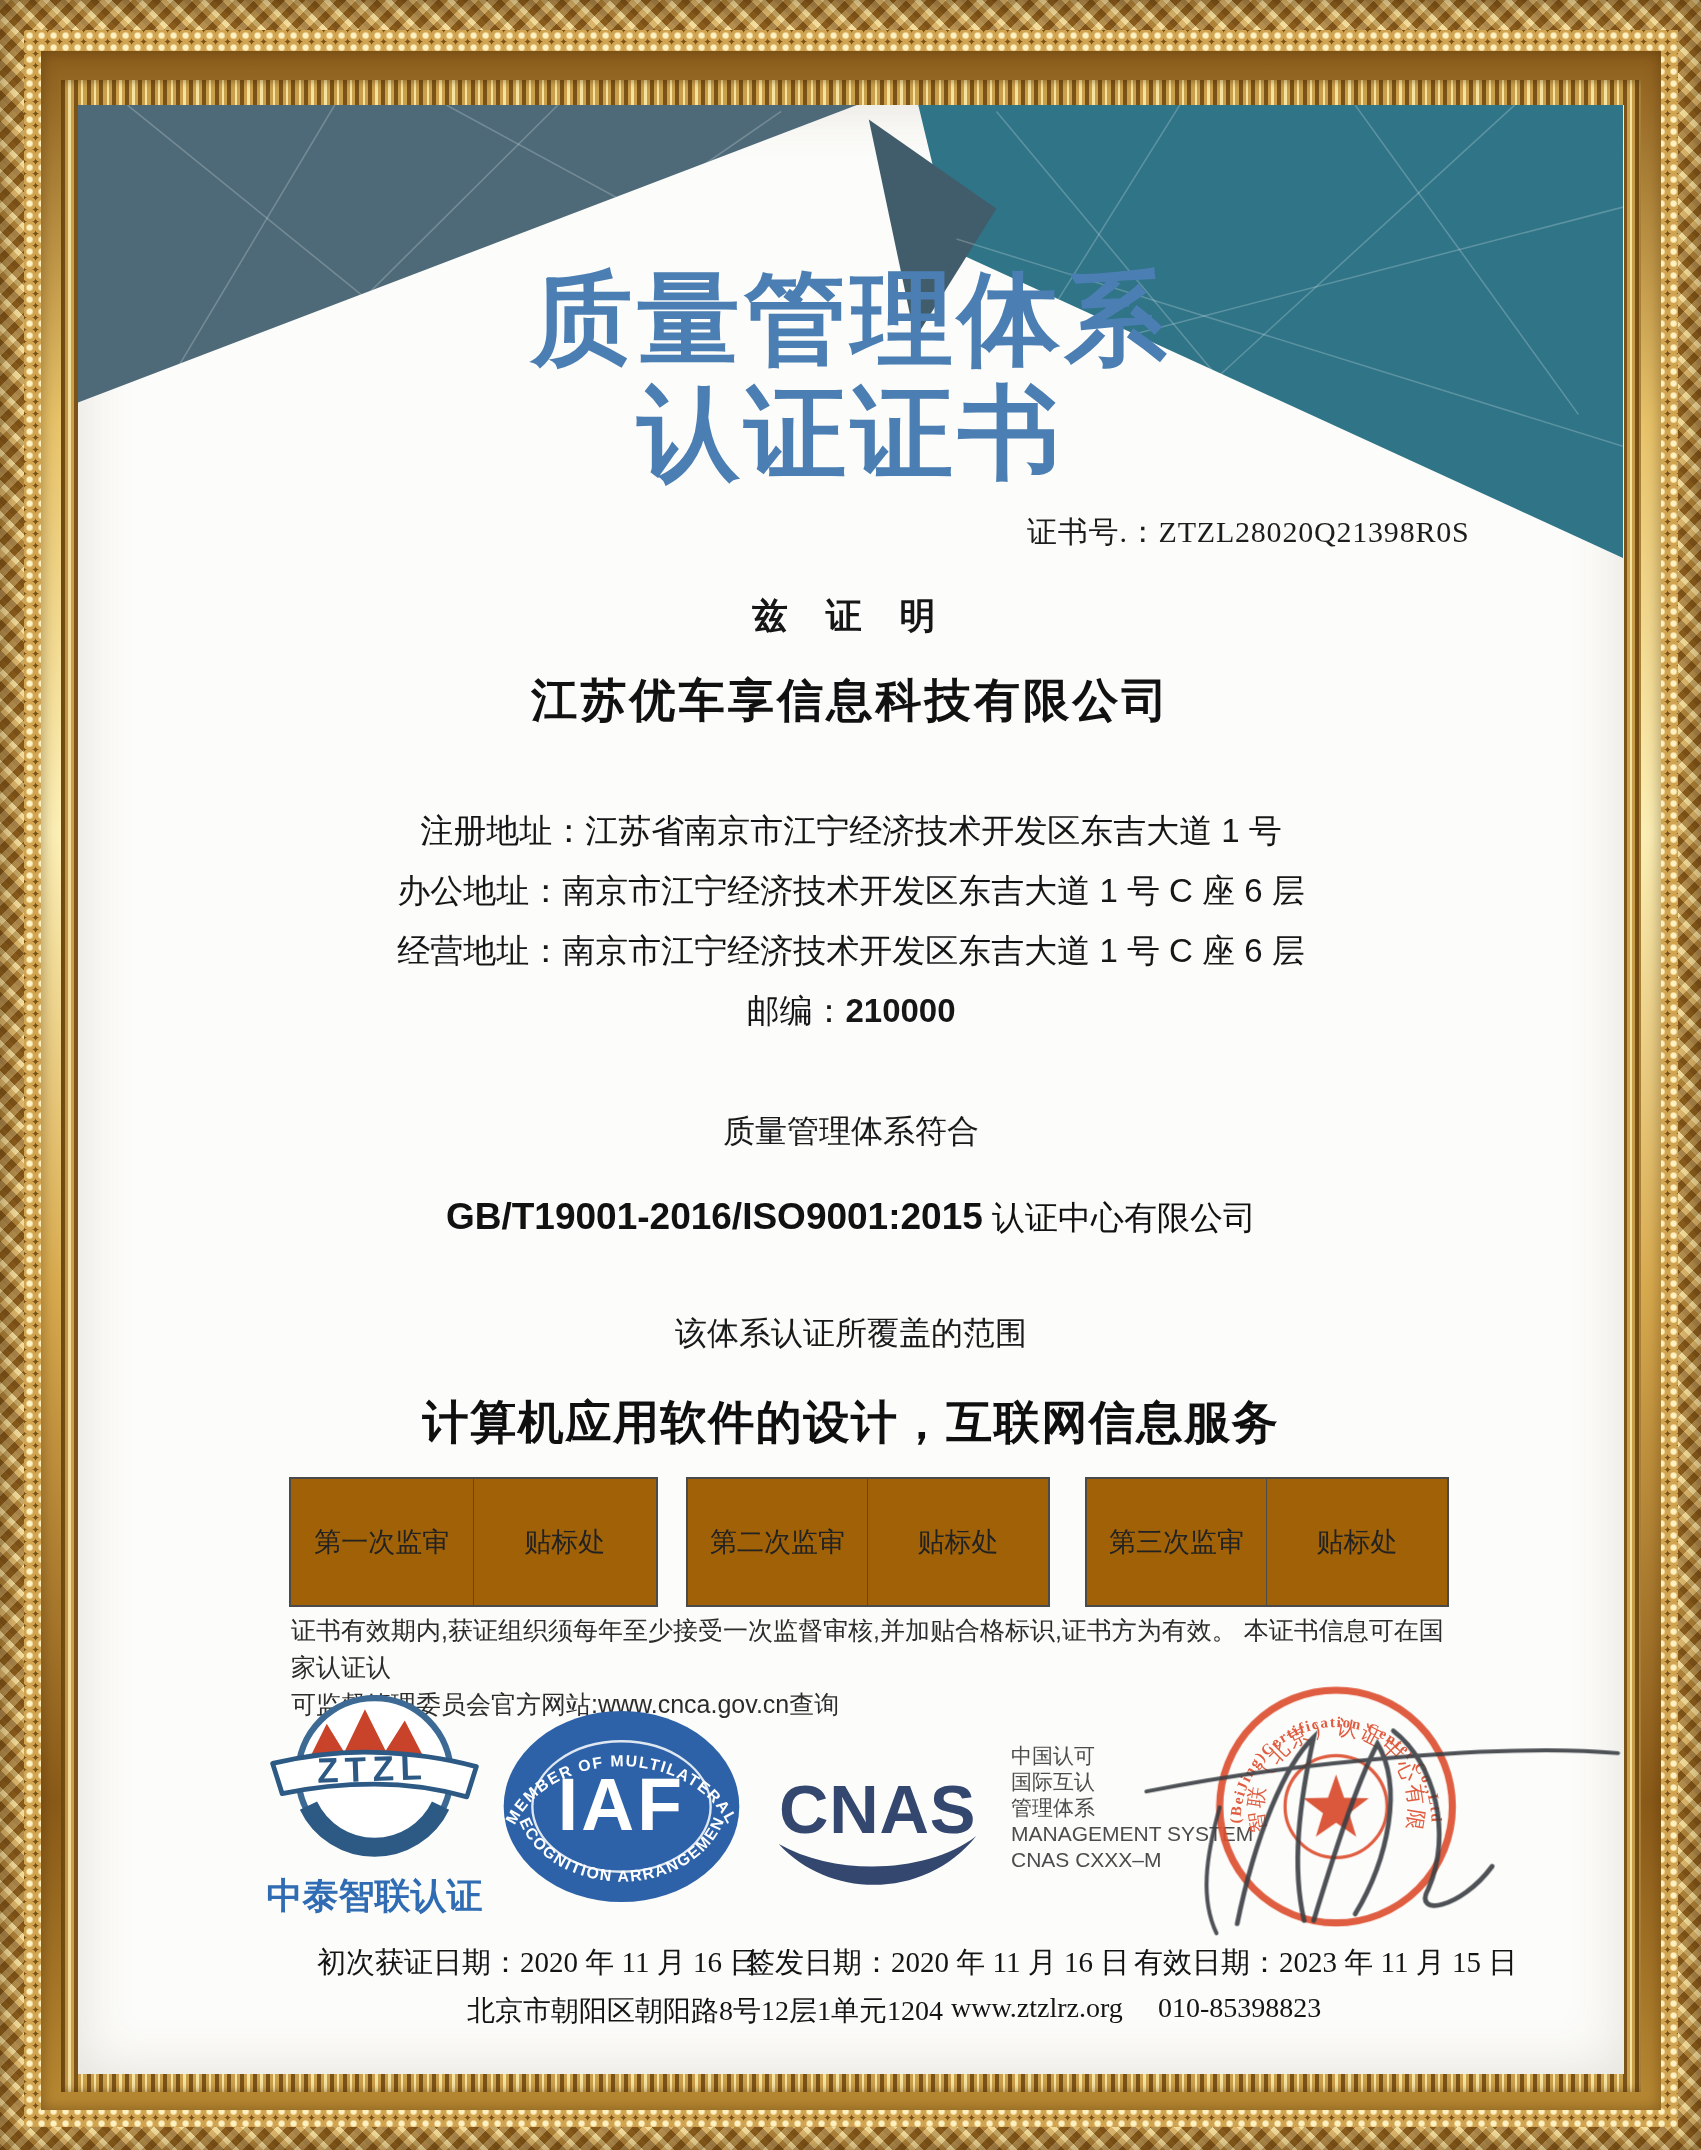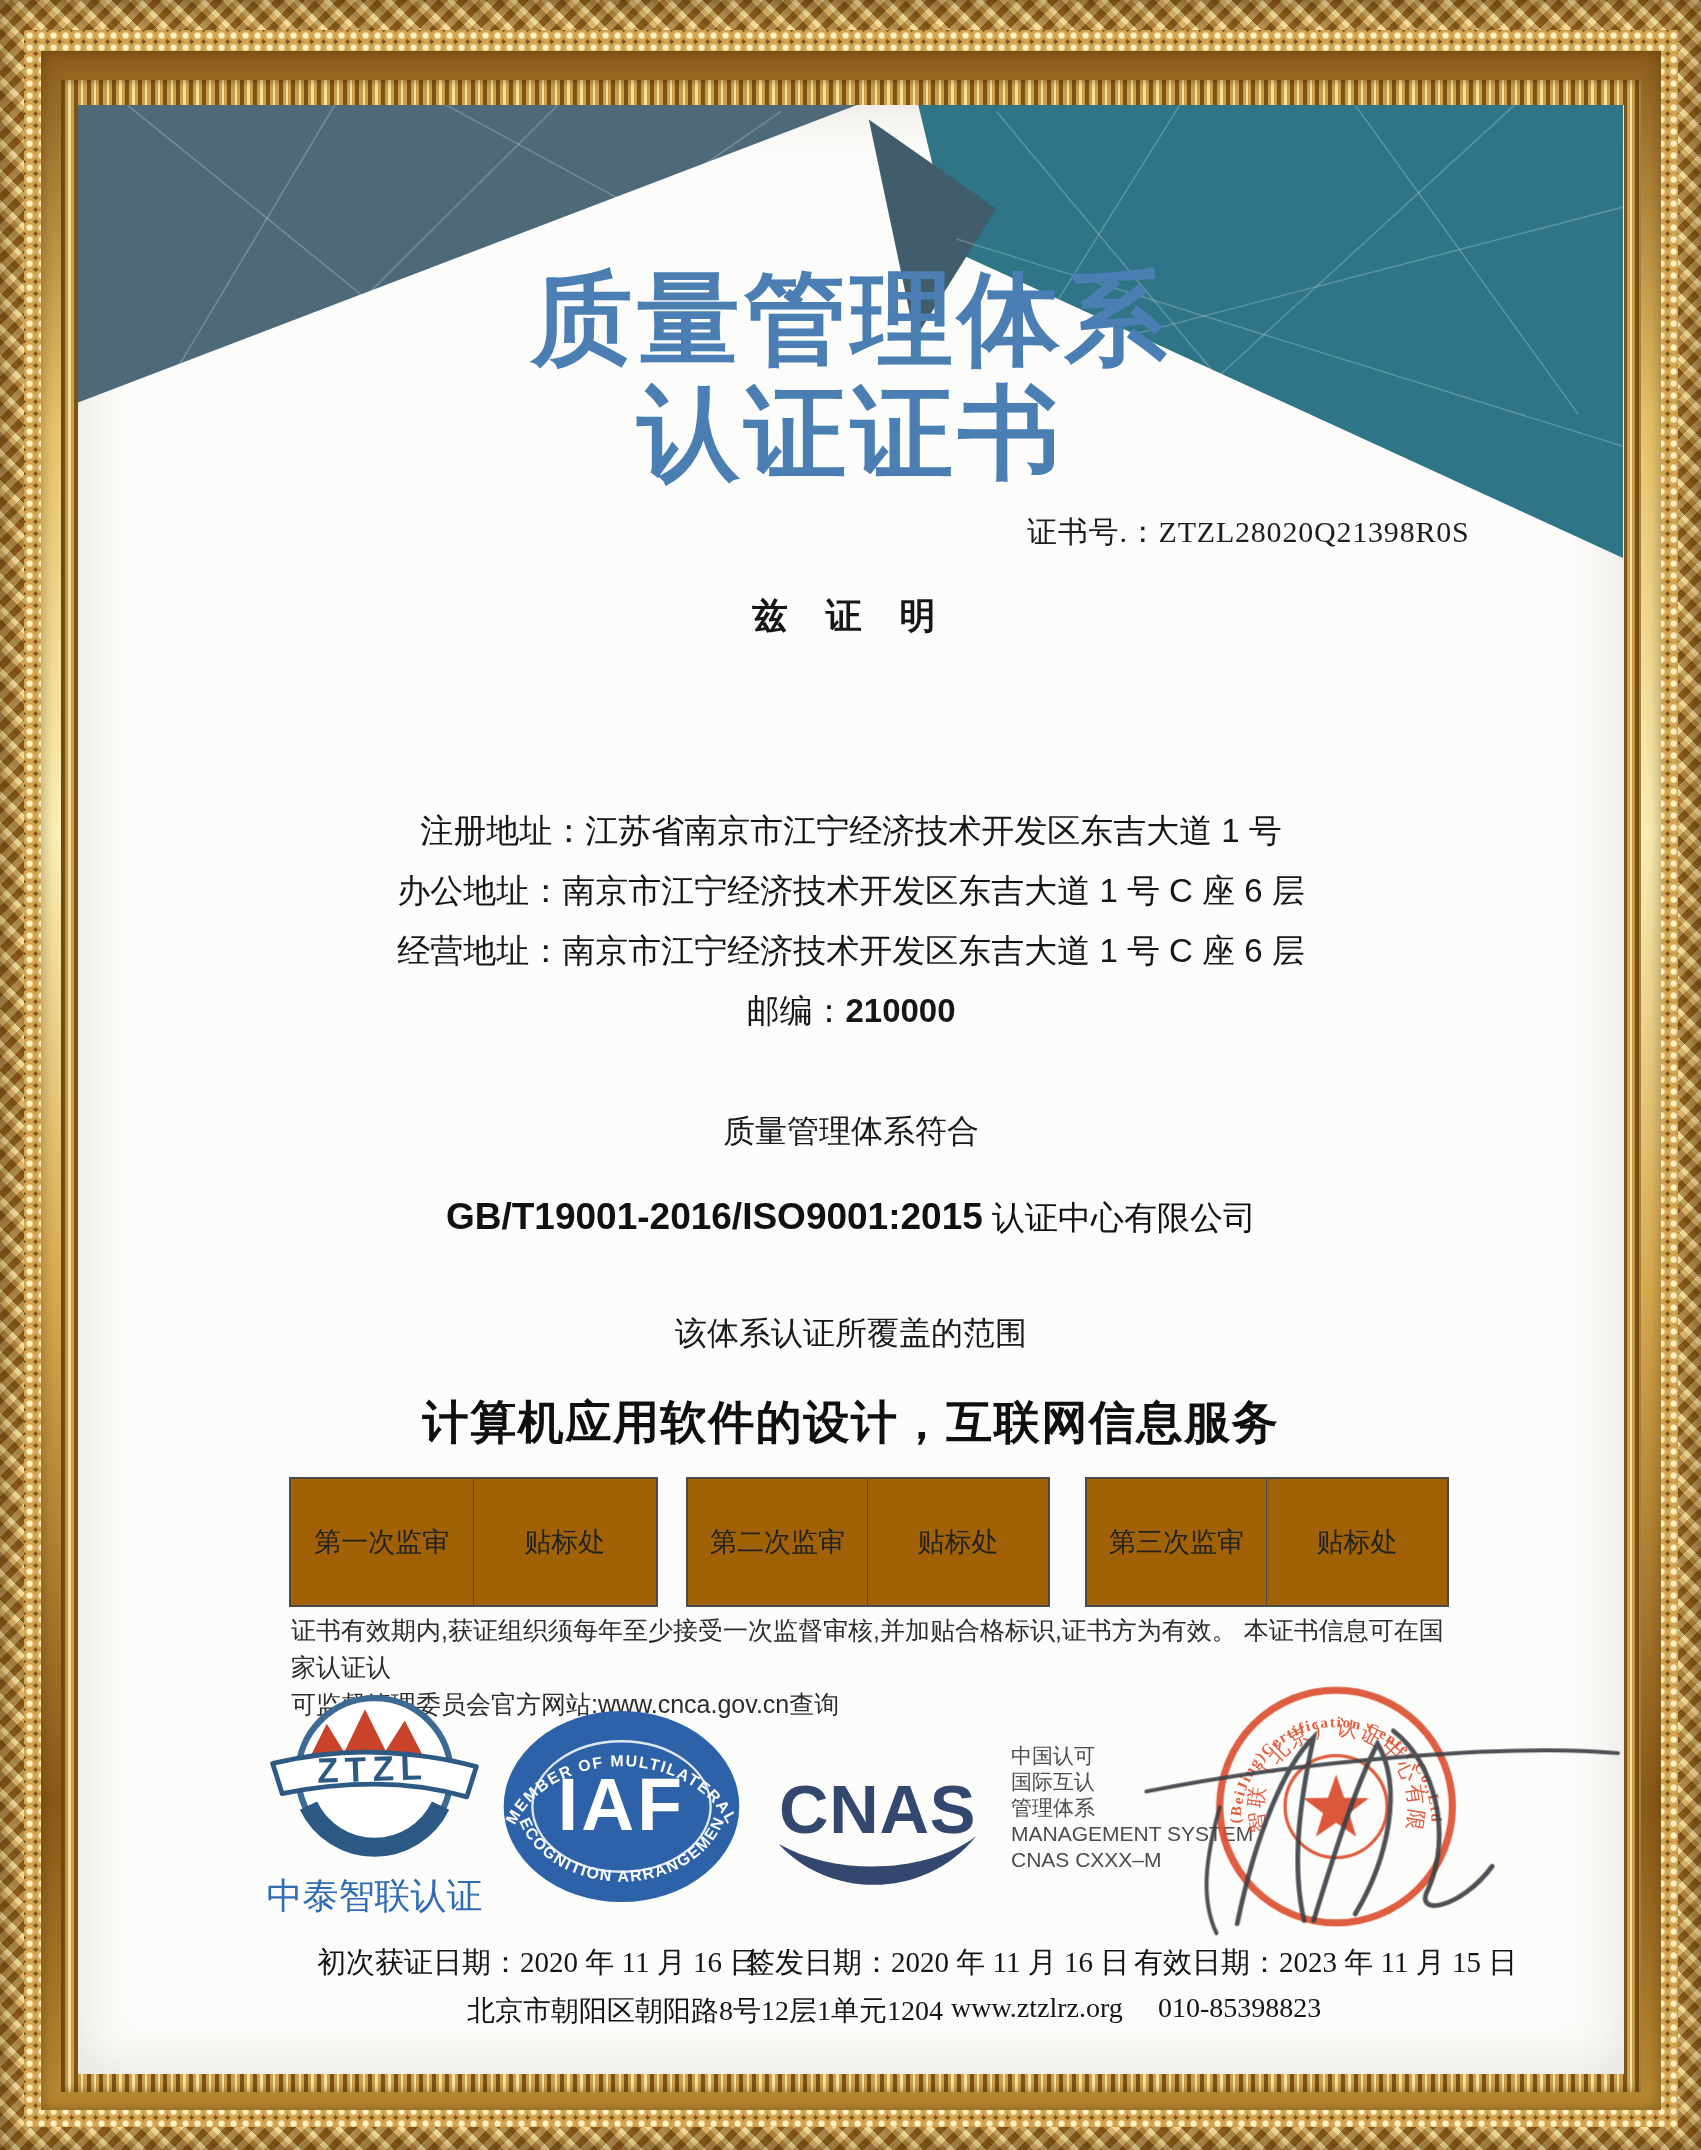--- a/index.html
+++ b/index.html
@@ -41,21 +41,21 @@
   .standard{top:1196px;color:#111;}
   .standard .b{font-size:37px;font-weight:800;}
   .standard .r{font-size:33px;}
   .scopelabel{top:1312px;font-size:32px;color:#1a1a1a;}
   .scope{top:1392px;font-size:46px;font-weight:800;color:#0f0f0f;letter-spacing:1.6px;}
   .auditbox{position:absolute;top:1477px;height:126px;border:2.4px solid #4a4a4a;display:grid;
             grid-template-columns:50% 50%;background:#a16207;}
   .auditbox .cell{display:flex;align-items:center;justify-content:center;font-size:27px;color:#222;}
   .auditbox .cell:first-child{border-right:1.6px solid #4a4a4a;}
   .notice{left:291px;top:1612px;width:1172px;font-size:25px;line-height:1.48;color:#2c2c2c;}
-  .ztzl-caption{left:263px;top:1872px;width:223px;text-align:center;font-size:36px;font-weight:400;color:#2f6cb3;}
+  .ztzl-caption{left:263px;top:1872px;width:223px;text-align:center;font-size:36px;font-weight:700;color:#2f6cb3;}
   .cnas-block{left:1011px;top:1743px;font-size:21px;line-height:1.24;color:#4c4c4c;}
   .dates span{position:absolute;top:1943px;font-size:29px;color:#141414;white-space:nowrap;}
   .footer span{position:absolute;top:1992px;font-size:28px;color:#141414;white-space:nowrap;}
 </style>
 </head>
 <body>
 
 <div class="stage">
 
   <div class="band band1"></div>
@@ -94,20 +94,21 @@
     <div class="abs center title">
       <div>质量管理体系</div>
       <div>认证证书</div>
     </div>
 
     <div class="abs certno">
       <span>证书号.：</span><span>ZTZL28020Q21398R0S</span>
     </div>
 
     <div class="abs center attest">兹 证 明</div>
+    <div class="abs center company sans">江苏优车享信息科技有限公司</div>
     <div class="abs center addr1 sans">注册地址：江苏省南京市江宁经济技术开发区东吉大道 1 号</div>
     <div class="abs center addr2 sans">办公地址：南京市江宁经济技术开发区东吉大道 1 号 C 座 6 层</div>
     <div class="abs center addr3 sans">经营地址：南京市江宁经济技术开发区东吉大道 1 号 C 座 6 层</div>
     <div class="abs center postcode sans">
       <span>邮编：</span><b>210000</b>
     </div>
 
     <div class="abs center conform sans">质量管理体系符合</div>
     <div class="abs center standard sans">
       <span class="b">GB/T19001-2016/ISO9001:2015</span><span class="r"> 认证中心有限公司</span>

